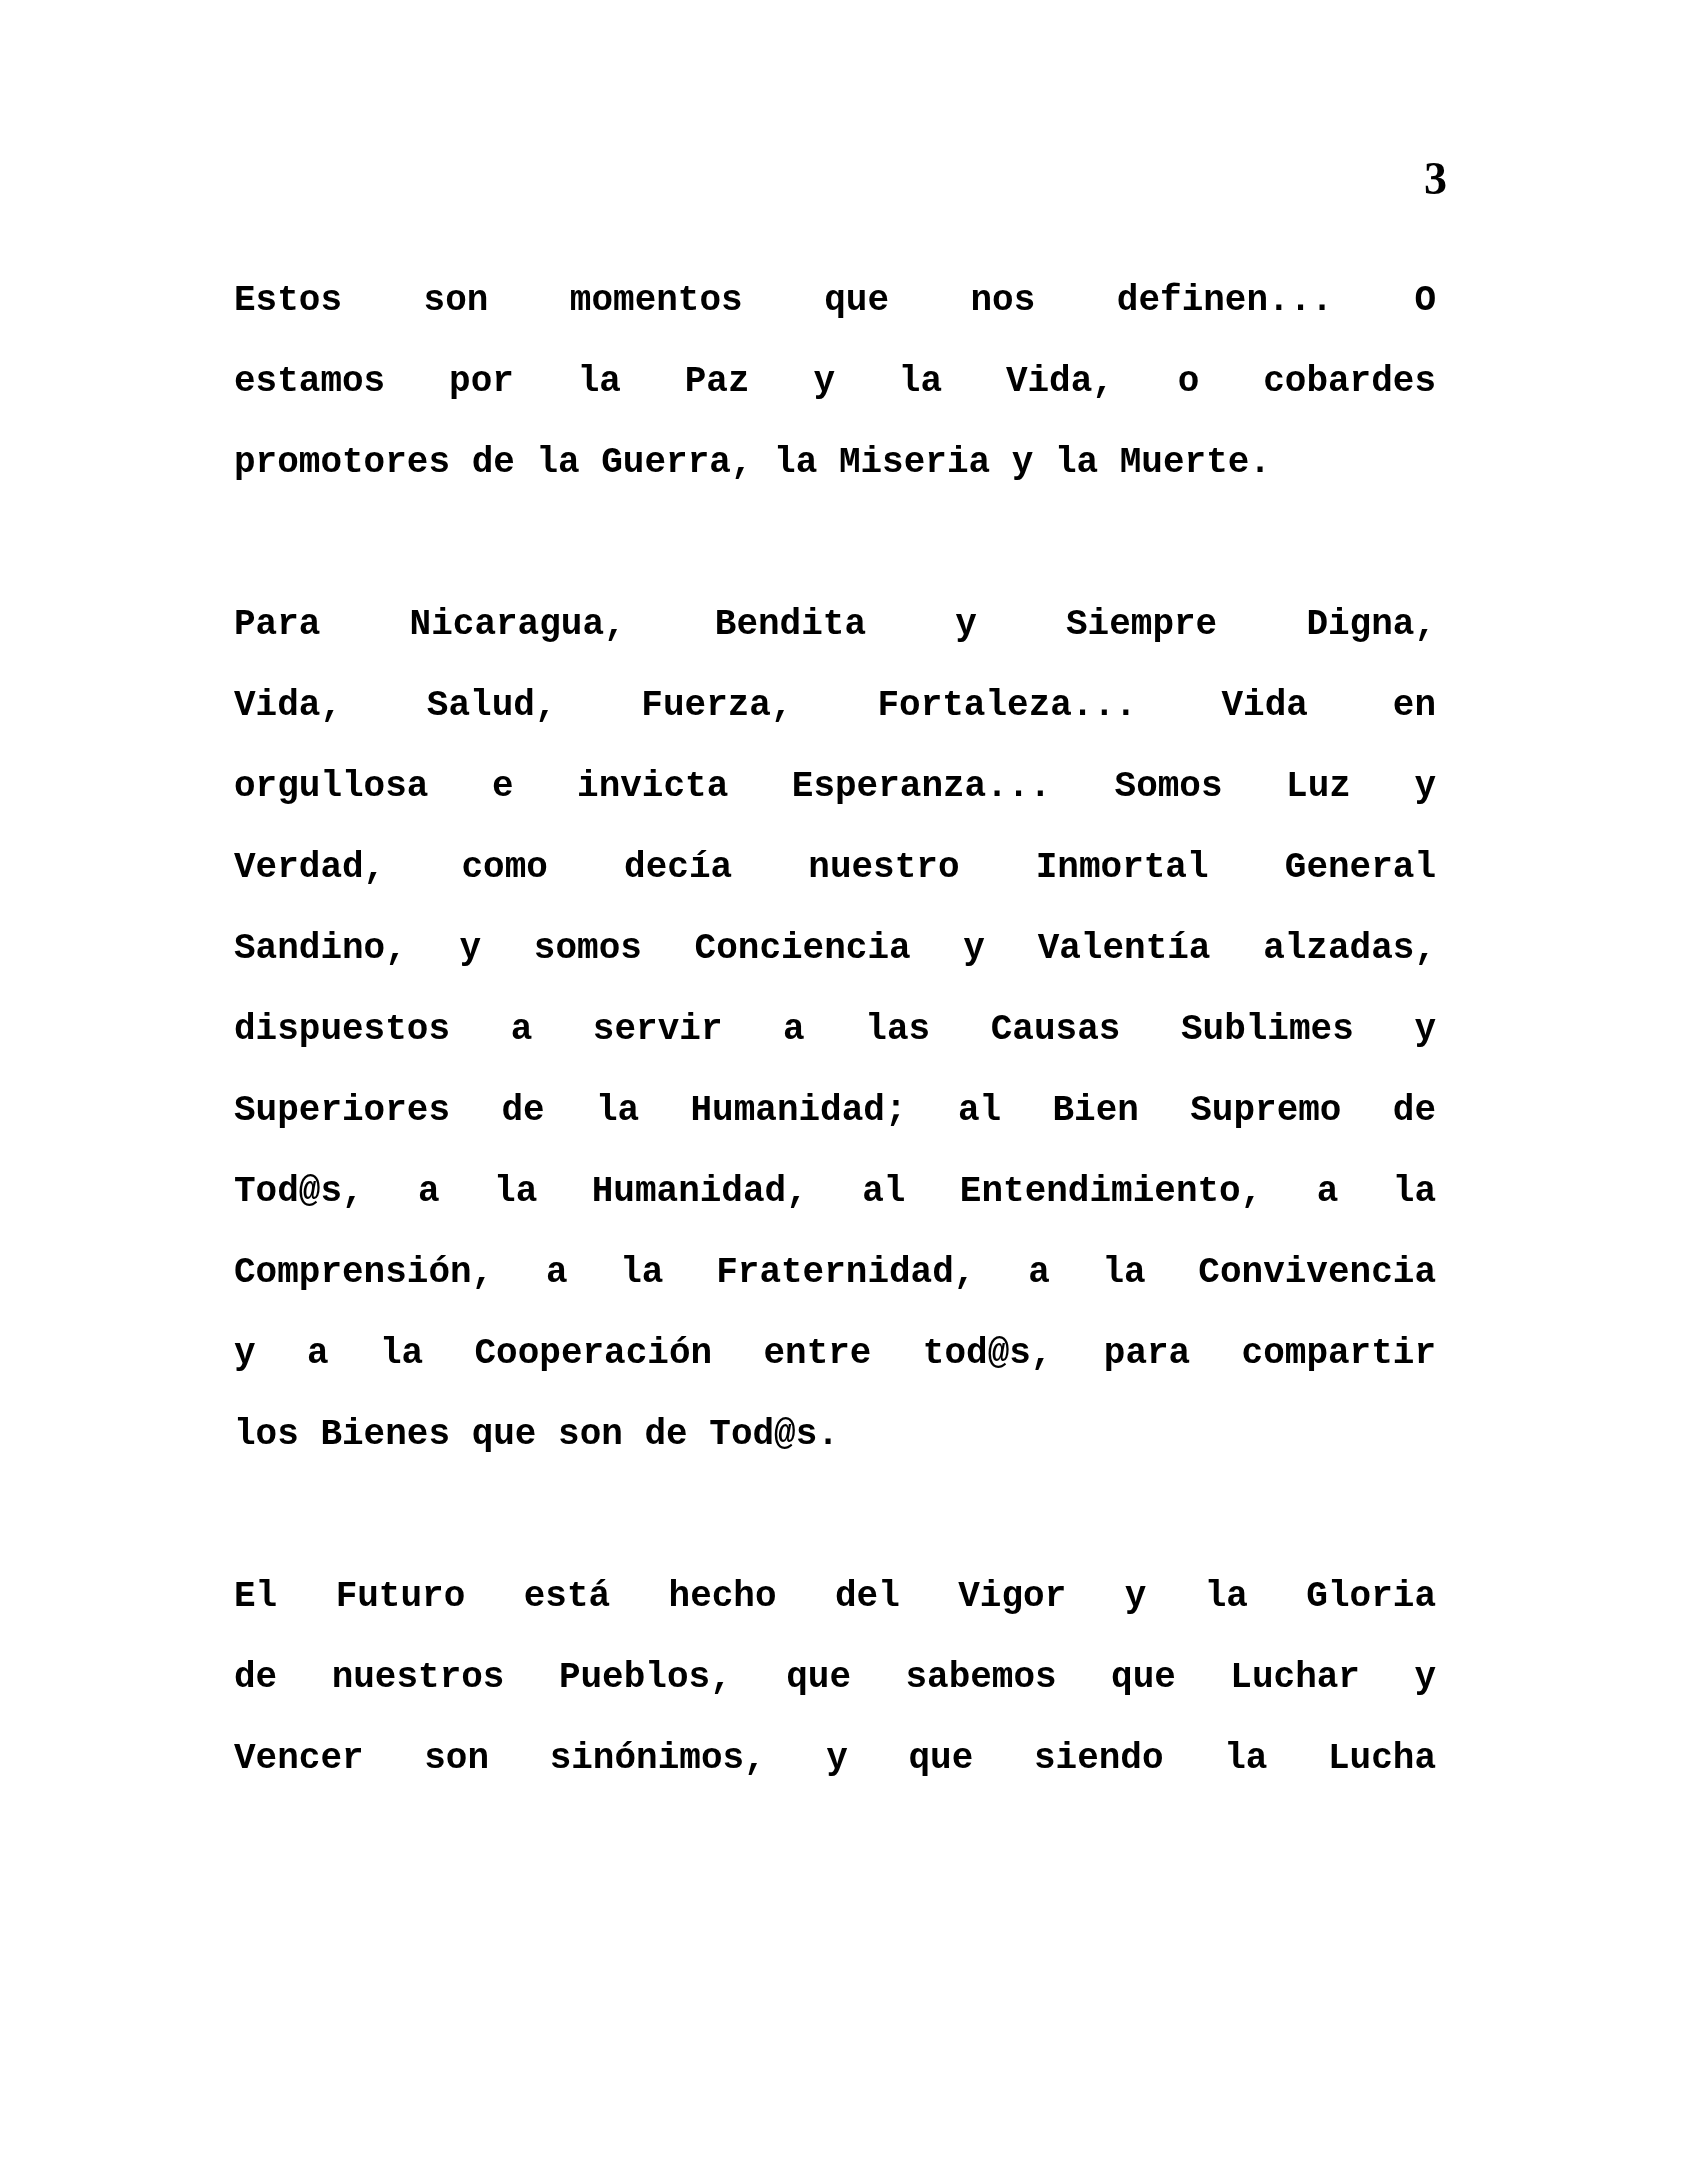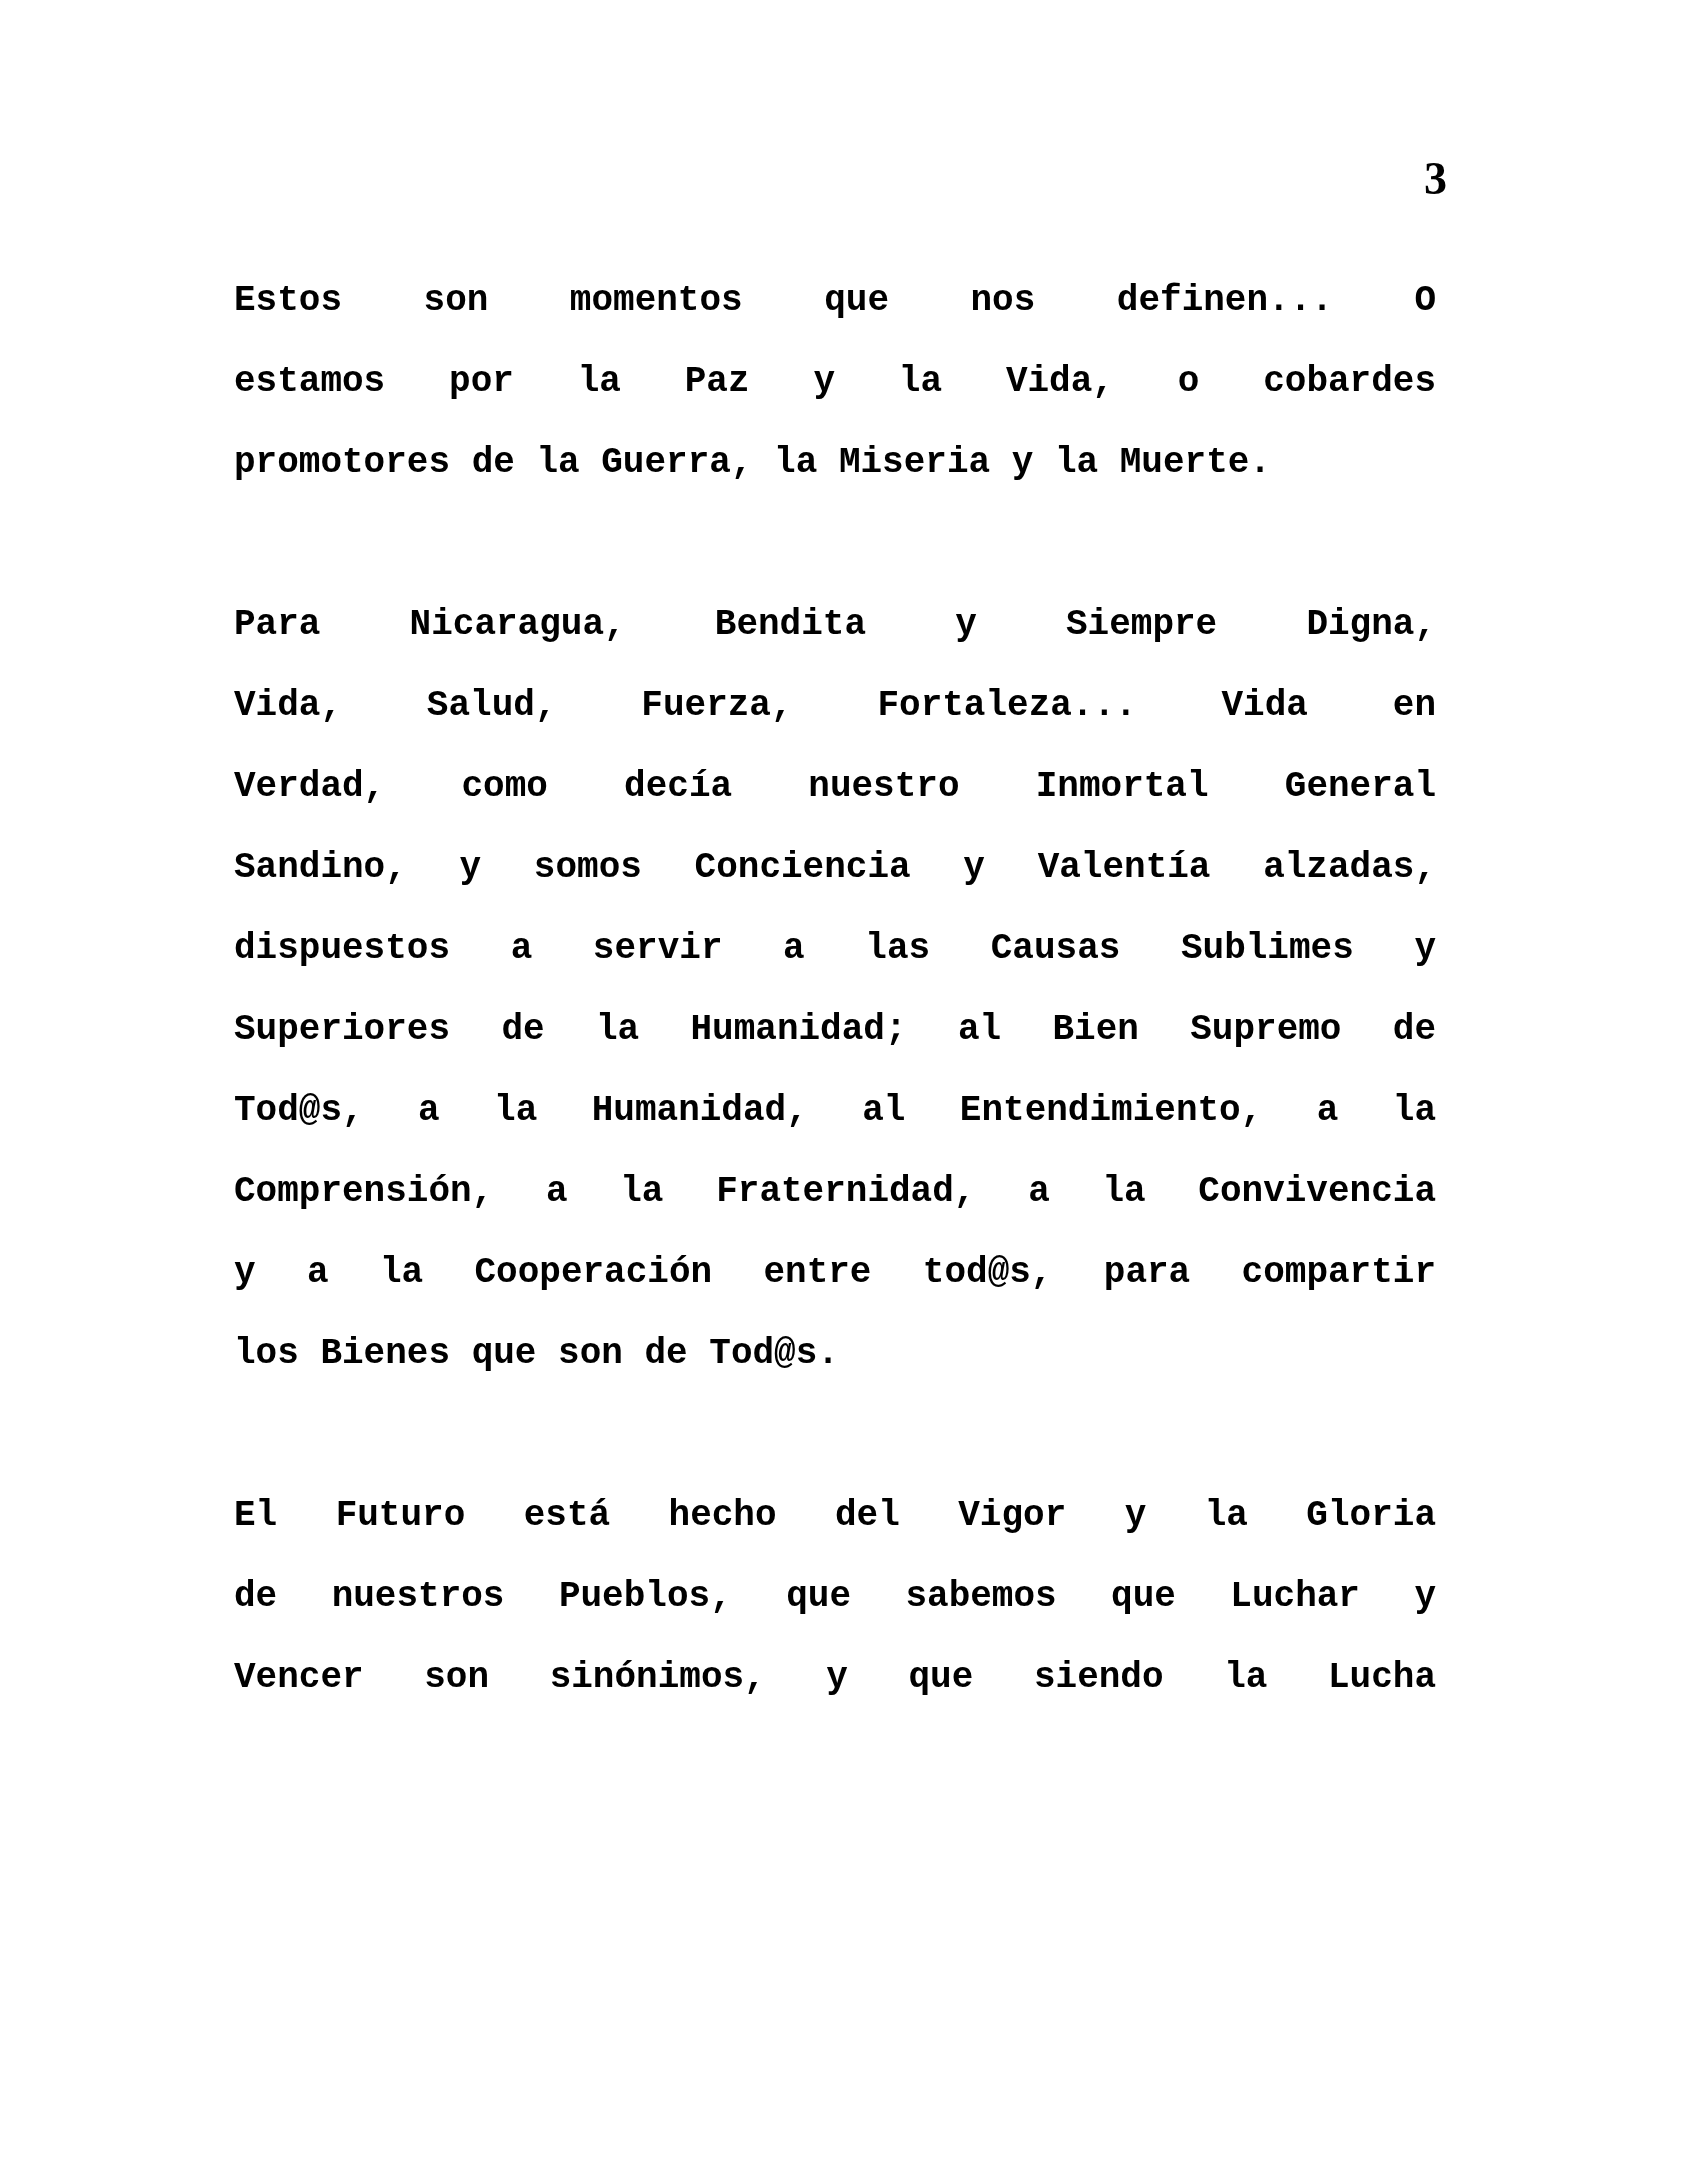--- a/index.html
+++ b/index.html
@@ -57,20 +57,21 @@
 
   <div class="paragraph">
     <span class="line">Estos son momentos que nos definen... O</span>
     <span class="line">estamos por la Paz y la Vida, o cobardes</span>
     <span class="line last">promotores de la Guerra, la Miseria y la Muerte.</span>
   </div>
 
   <div class="paragraph">
     <span class="line">Para Nicaragua, Bendita y Siempre Digna,</span>
     <span class="line">Vida, Salud, Fuerza, Fortaleza... Vida en</span>
+    <span class="line">orgullosa e invicta Esperanza... Somos Luz y</span>
     <span class="line">Verdad, como decía nuestro Inmortal General</span>
     <span class="line">Sandino, y somos Conciencia y Valentía alzadas,</span>
     <span class="line">dispuestos a servir a las Causas Sublimes y</span>
     <span class="line">Superiores de la Humanidad; al Bien Supremo de</span>
     <span class="line">Tod@s, a la Humanidad, al Entendimiento, a la</span>
     <span class="line">Comprensión, a la Fraternidad, a la Convivencia</span>
     <span class="line">y a la Cooperación entre tod@s, para compartir</span>
     <span class="line last">los Bienes que son de Tod@s.</span>
   </div>
 

